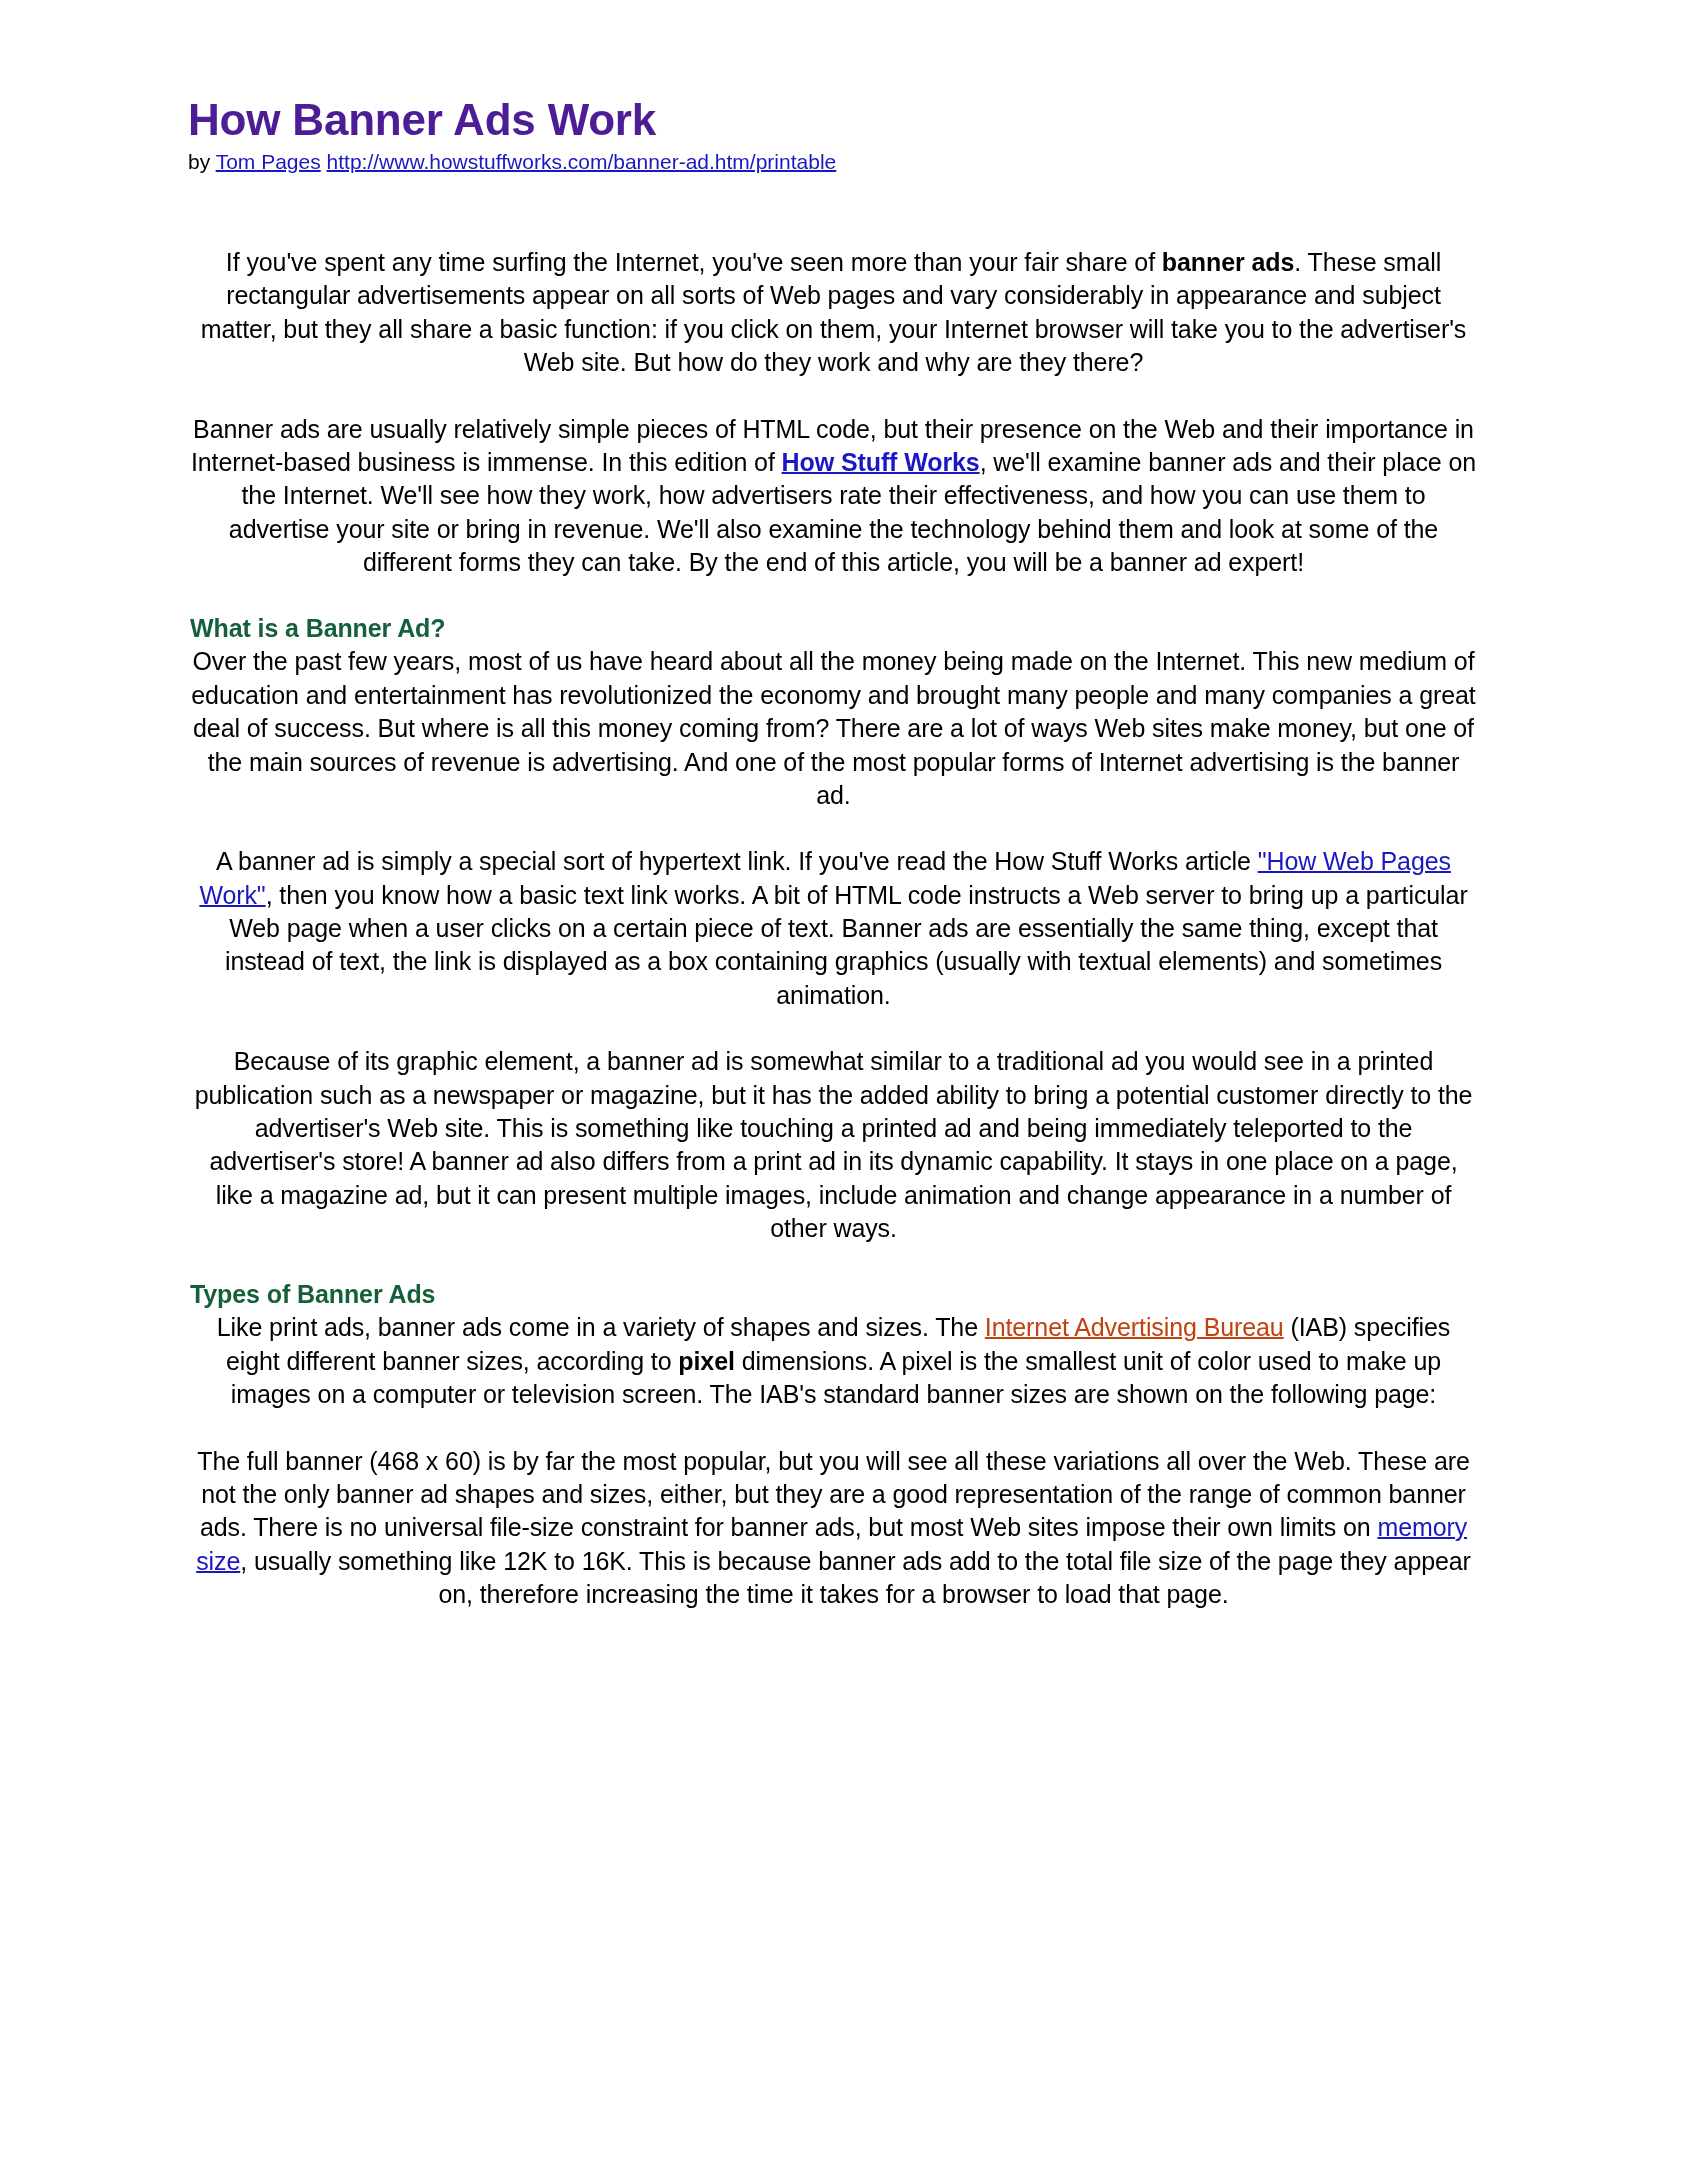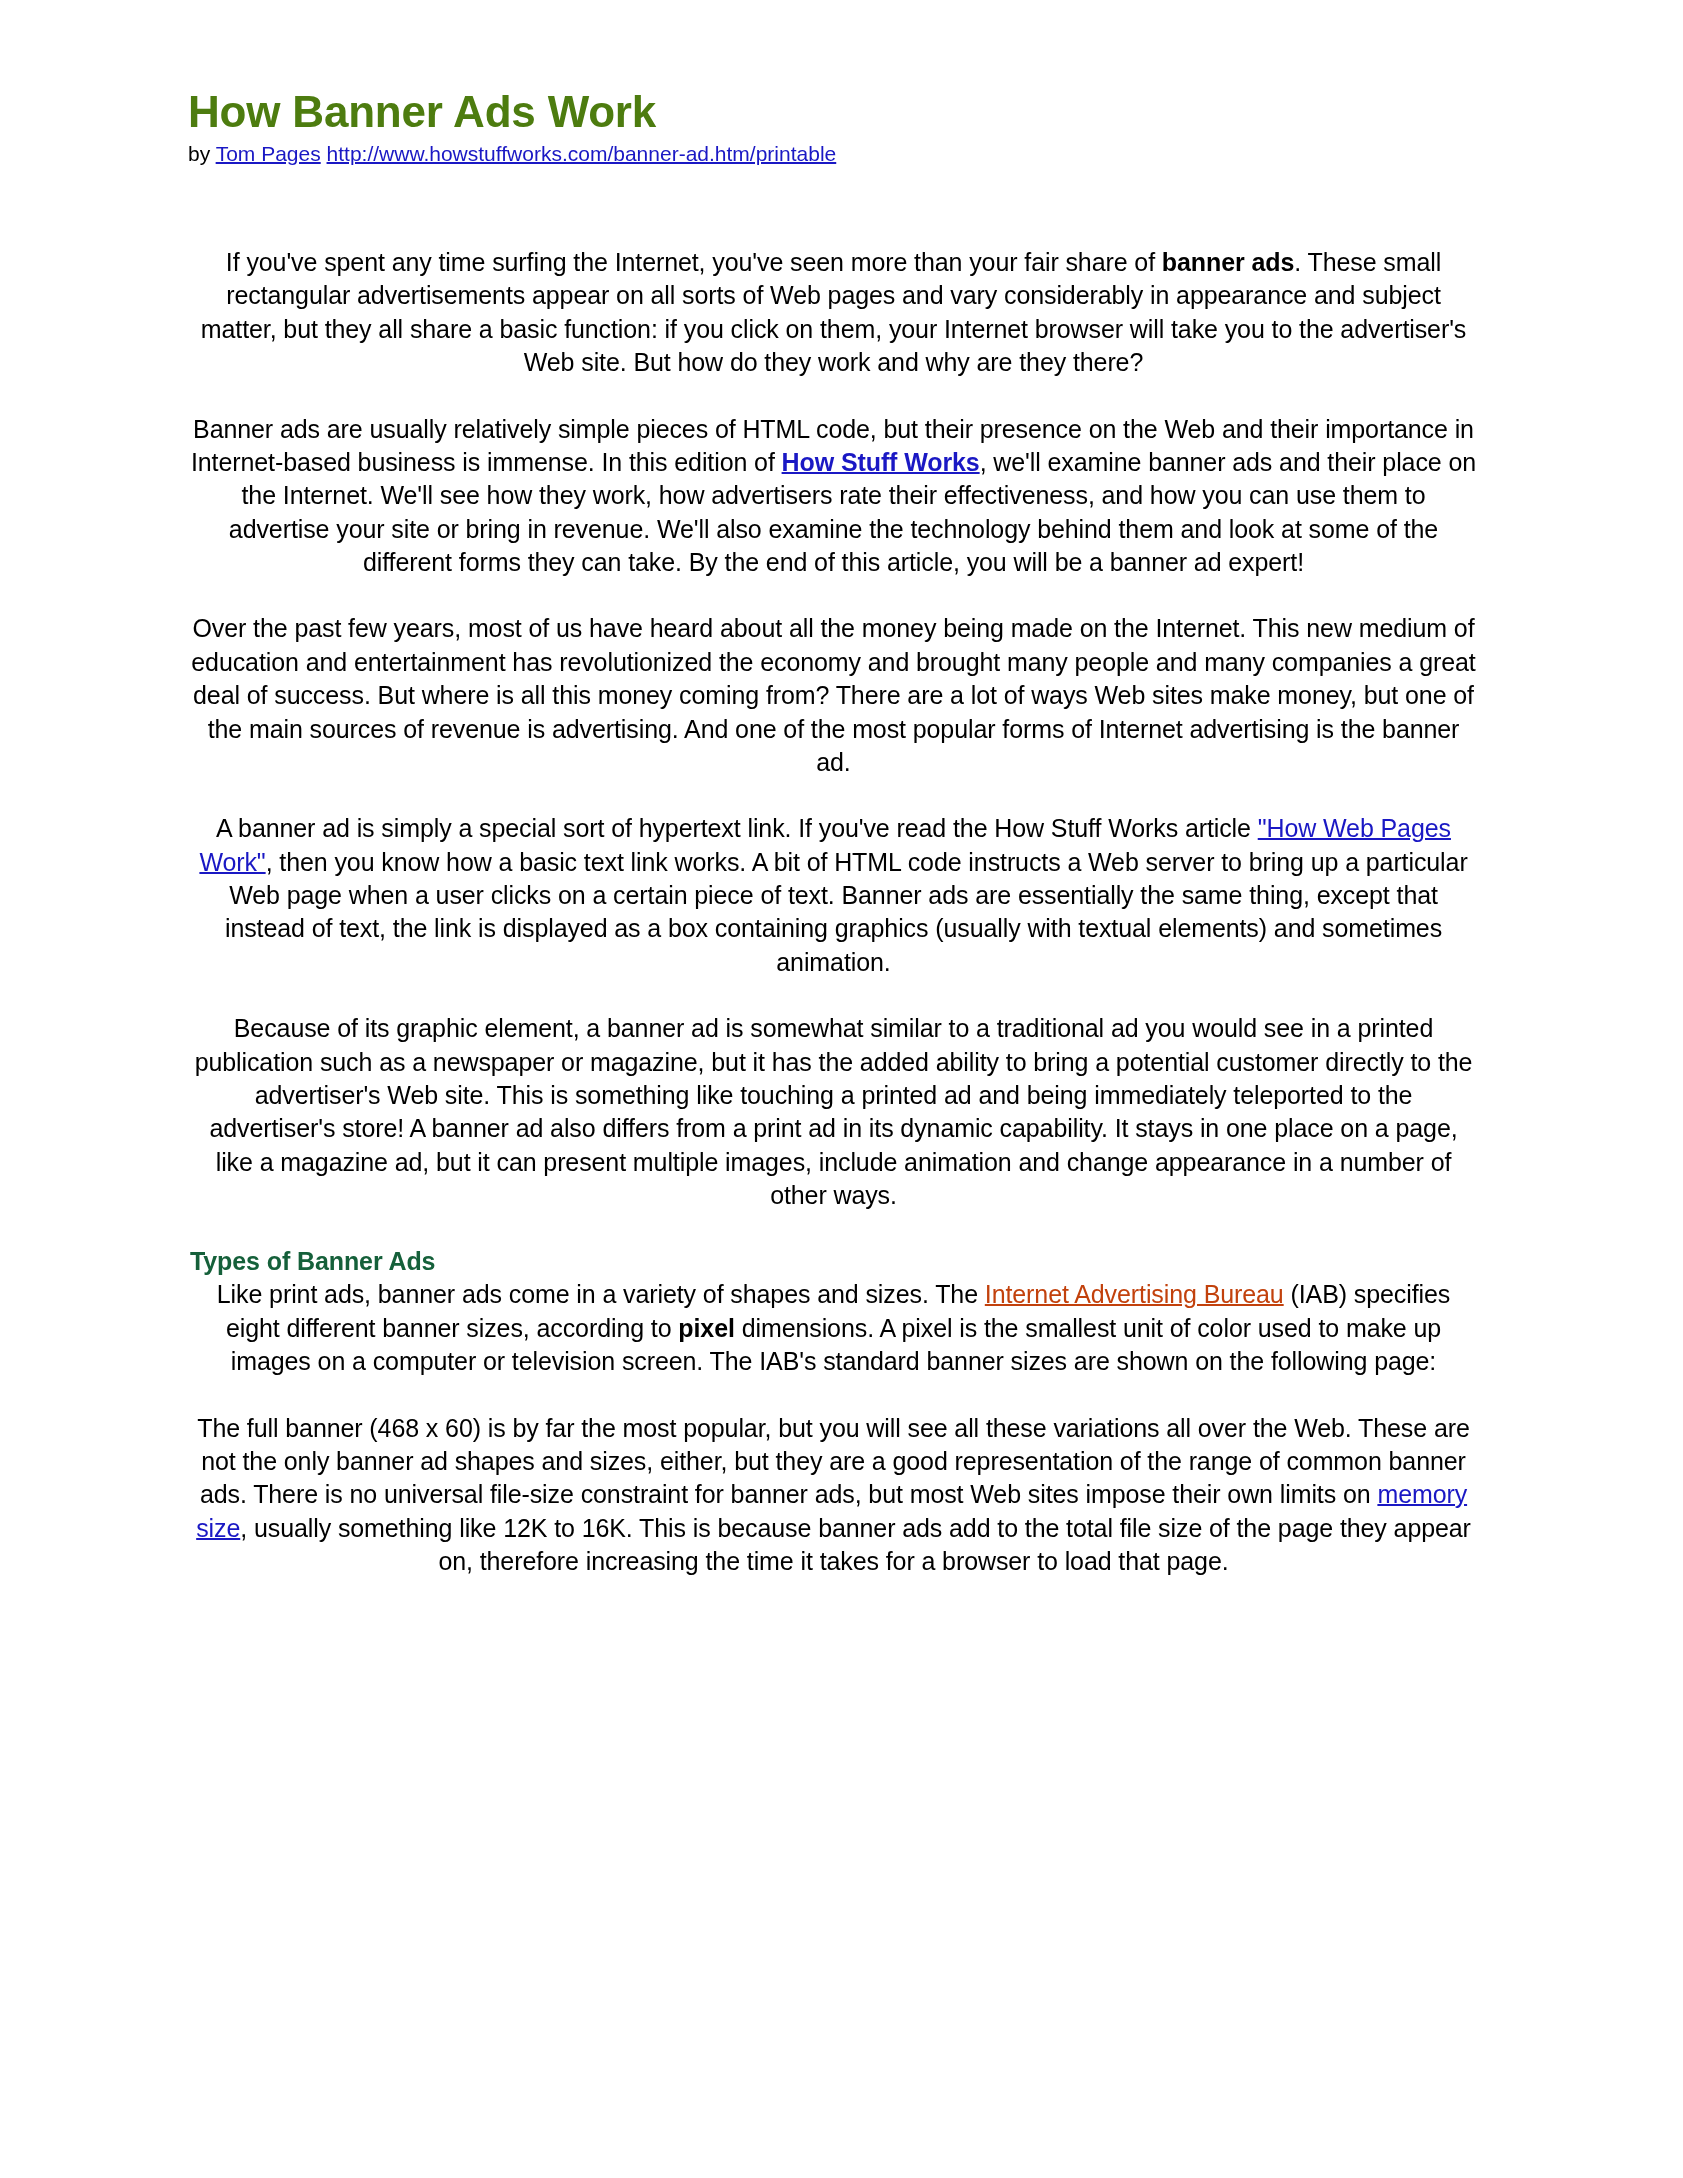--- a/index.html
+++ b/index.html
@@ -28,24 +28,24 @@
   .doc-header {
     position: absolute;
     left: 188px;
     top: 85px;
     width: 1366px;
   }
 
   .doc-title {
     font-size: 44px;
     font-weight: bold;
-    color: #4d7c0f;
+    color: #4c1d95;
     letter-spacing: -0.2px;
     line-height: 1.05;
-    margin: 4px 0 6px 0;
+    margin: 12px 0 6px 0;
     font-family: "Liberation Sans", sans-serif;
   }
 
   .byline {
     font-size: 21px;
     line-height: 1.25;
     color: #000000;
     margin: 0;
     white-space: nowrap;
   }
@@ -104,20 +104,21 @@
       <span>by </span><a class="link" href="#">Tom Pages</a><span> </span><a class="link" href="#">http://www.howstuffworks.com/banner-ad.htm/printable</a>
     </p>
   </div>
 
   <div class="content">
 
     <p class="para"><span>If you've spent any time surfing the Internet, you've seen more than your fair share of </span><strong class="b">banner ads</strong><span>. These small rectangular advertisements appear on all sorts of Web pages and vary considerably in appearance and subject matter, but they all share a basic function: if you click on them, your Internet browser will take you to the advertiser's Web site. But how do they work and why are they there?</span></p>
 
     <p class="para"><span>Banner ads are usually relatively simple pieces of HTML code, but their presence on the Web and their importance in Internet-based business is immense. In this edition of </span><a class="link bold" href="#">How Stuff Works</a><span>, we'll examine banner ads and their place on the Internet. We'll see how they work, how advertisers rate their effectiveness, and how you can use them to advertise your site or bring in revenue. We'll also examine the technology behind them and look at some of the different forms they can take. By the end of this article, you will be a banner ad expert!</span></p>
 
+    <h2 class="section-heading">What is a Banner Ad?</h2>
 
     <p class="para">Over the past few years, most of us have heard about all the money being made on the Internet. This new medium of education and entertainment has revolutionized the economy and brought many people and many companies a great deal of success. But where is all this money coming from? There are a lot of ways Web sites make money, but one of the main sources of revenue is advertising. And one of the most popular forms of Internet advertising is the banner ad.</p>
 
     <p class="para"><span>A banner ad is simply a special sort of hypertext link. If you've read the How Stuff Works article </span><a class="link" href="#">"How Web Pages Work"</a><span>, then you know how a basic text link works. A bit of HTML code instructs a Web server to bring up a particular Web page when a user clicks on a certain piece of text. Banner ads are essentially the same thing, except that instead of text, the link is displayed as a box containing graphics (usually with textual elements) and sometimes animation.</span></p>
 
     <p class="para">Because of its graphic element, a banner ad is somewhat similar to a traditional ad you would see in a printed publication such as a newspaper or magazine, but it has the added ability to bring a potential customer directly to the advertiser's Web site. This is something like touching a printed ad and being immediately teleported to the advertiser's store! A banner ad also differs from a print ad in its dynamic capability. It stays in one place on a page, like a magazine ad, but it can present multiple images, include animation and change appearance in a number of other ways.</p>
 
     <h2 class="section-heading">Types of Banner Ads</h2>
 
     <p class="para"><span>Like print ads, banner ads come in a variety of shapes and sizes. The </span><a class="link dark" href="#">Internet Advertising Bureau</a><span> (IAB) specifies eight different banner sizes, according to </span><strong class="b">pixel</strong><span> dimensions. A pixel is the smallest unit of color used to make up images on a computer or television screen. The IAB's standard banner sizes are shown on the following page:</span></p>

